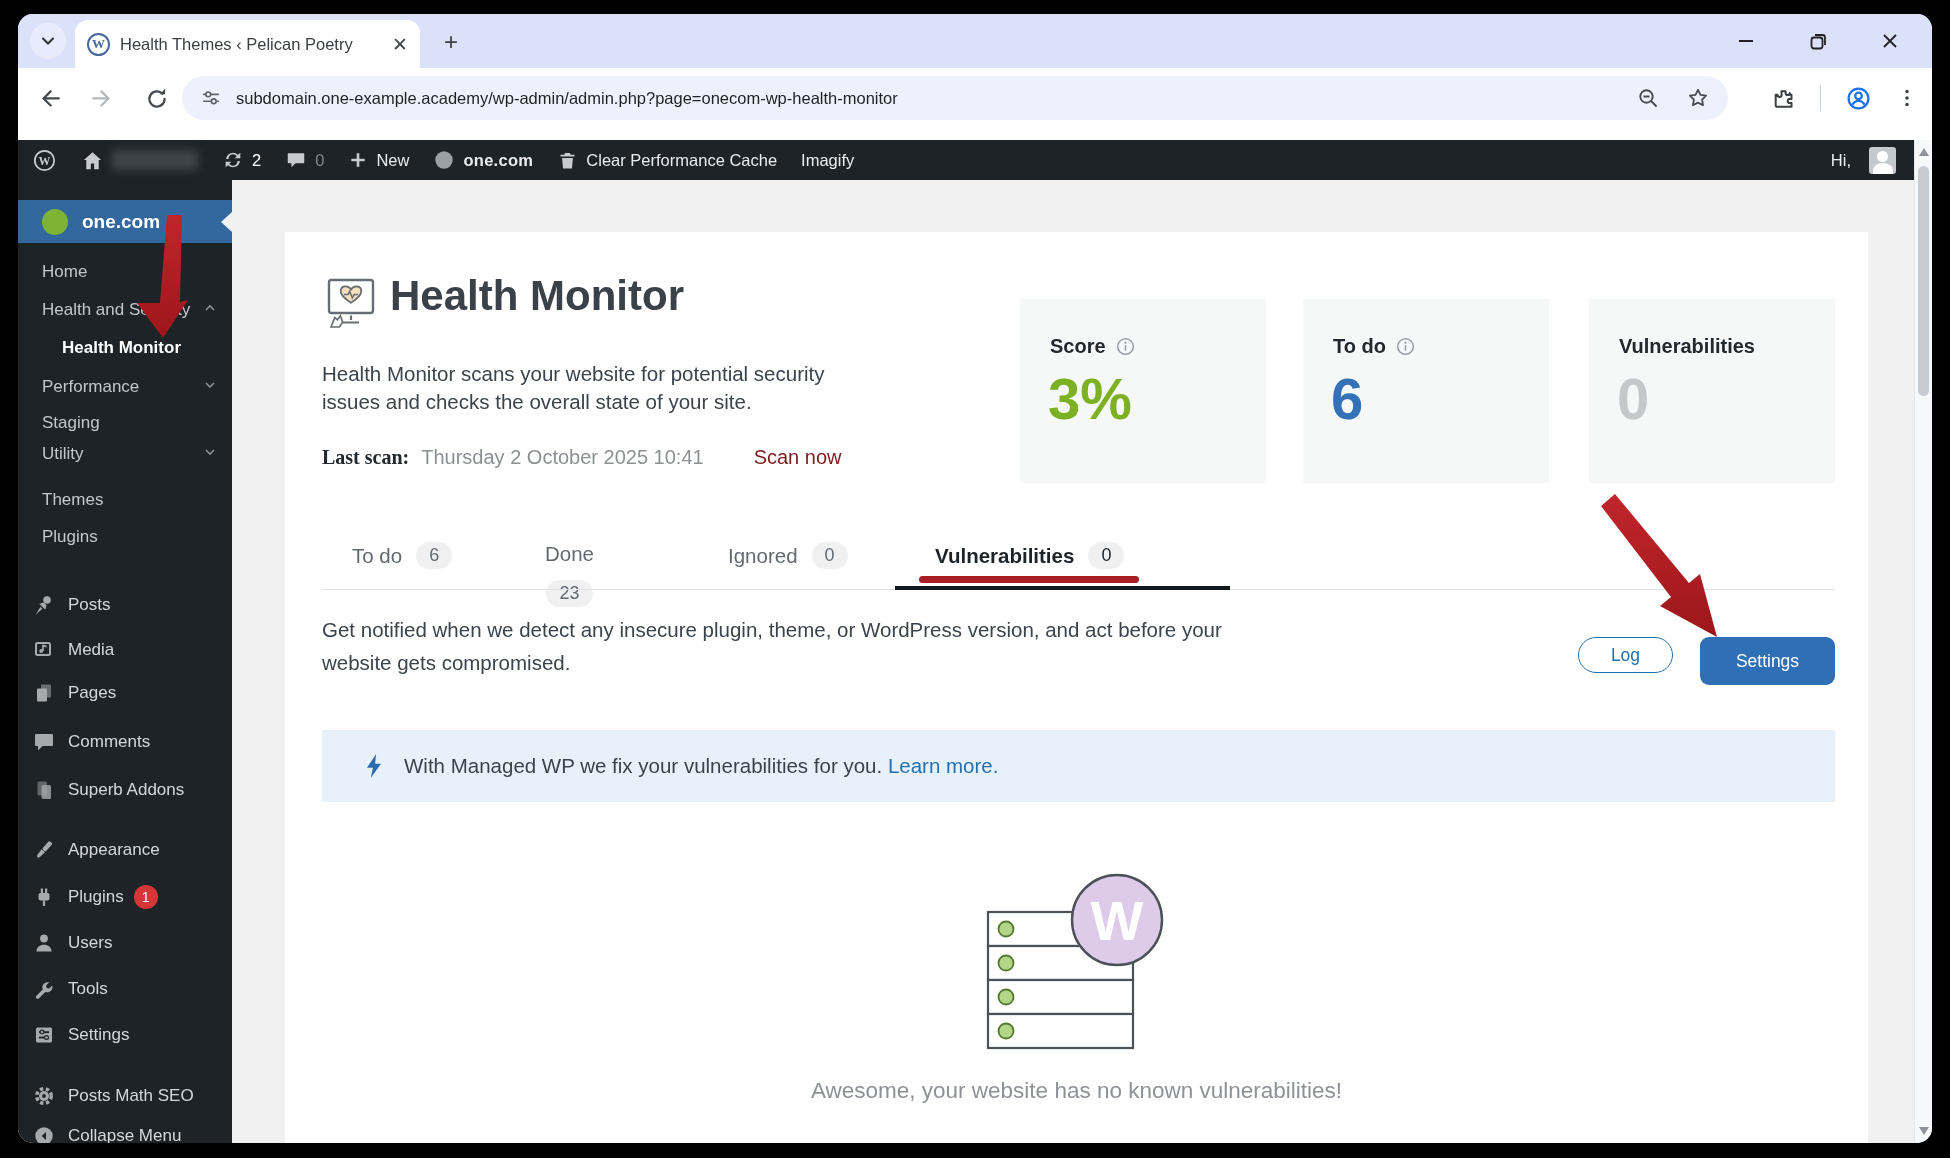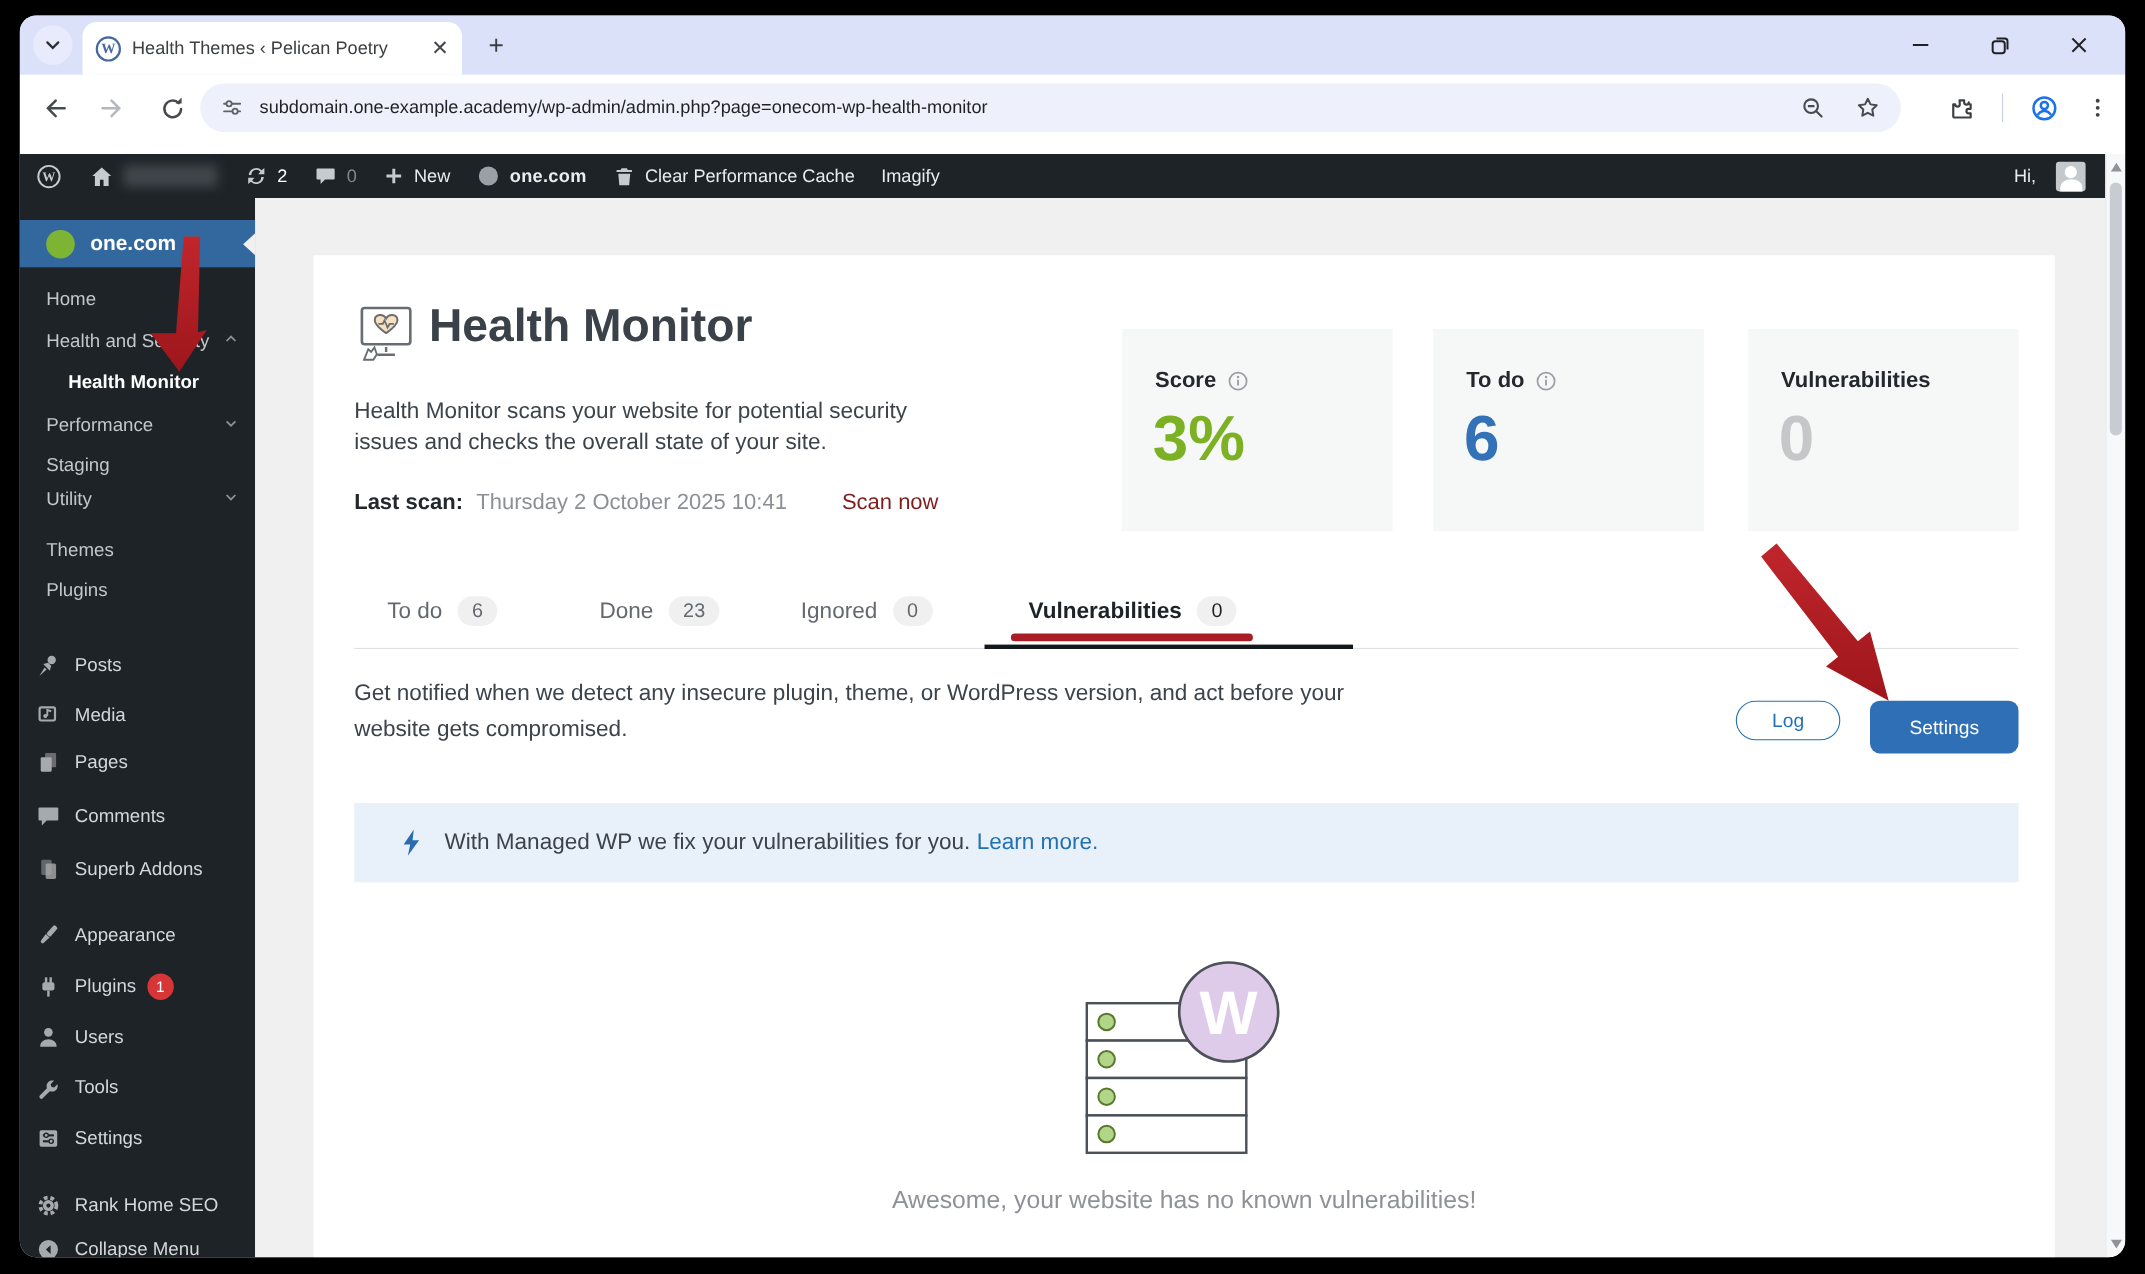--- a/index.html
+++ b/index.html
@@ -53,36 +53,36 @@
   .badge-red { background:#d63638; color:#fff; border-radius:50%; width:24px; height:24px; display:flex; align-items:center; justify-content:center; font-size:14px; margin-left:10px; }
 
   
   .content { position:absolute; left:214px; top:166px; width:1682px; height:963px; background:#f0f0f1; }
   .card { position:absolute; left:53px; top:52px; width:1583px; height:911px; background:#fff; }
 
   .hm-title { position:absolute; left:105px; top:40px; font-size:42px; font-weight:600; color:#3a4149; }
   .hm-icon { position:absolute; left:36px; top:44px; }
   .hm-desc { position:absolute; left:37px; top:128px; width:530px; font-size:20.5px; line-height:28px; color:#3c434a; }
   .lastscan { position:absolute; left:37px; top:214px; display:flex; align-items:center; font-size:20px; }
-  .ls-label { color:#23282d; font-weight:bold; margin-right:12px; }
+  .ls-label { color:#23282d; font-weight:bold; margin-right:12px;font-family:Liberation Serif, serif; }
   .ls-value { color:#8c8f94; }
   .ls-link { color:#7f1d1d; margin-left:50px; font-weight:500; }
 
   .stat-card { position:absolute; top:67px; width:246px; height:184px; background:#f6f7f7; }
   .stat-label { position:absolute; left:30px; top:36px; font-size:20px; font-weight:bold; color:#23282d; display:flex; align-items:center; gap:10px; }
   .stat-value { position:absolute; left:28px; top:66px; font-size:58px; font-weight:bold; }
   .sc-0 { left:735px; } .sc-1 { left:1018px; } .sc-2 { left:1304px; }
   .v-green { color:#7bb122; } .v-blue { color:#3372b7; } .v-gray { color:#c6c7c9; }
 
   .tabs-border { position:absolute; left:37px; top:357px; width:1513px; height:1px; background:#e0e2e5; }
   .tab-item { position:absolute; top:310px; display:flex; align-items:center; gap:14px; font-size:20.5px; color:#646970; }
   .tab-item.active { color:#1d2327; font-weight:bold; }
   .tab-pill { background:#f0f0f1; color:#646970; border-radius:14px; padding:3px 13px; font-size:18px; font-weight:normal; }
   .tab-item.active .tab-pill { color:#1d2327; }
-  .t-0{left:67px;} .t-1{left:260px;} .t-2{left:443px;} .t-3{left:650px;}
+  .t-0{left:67px;} .t-1{left:260px;flex-direction:column;} .t-2{left:443px;} .t-3{left:650px;}
   .active-underline { position:absolute; left:610px; top:354px; width:335px; height:4px; background:#14181b; }
   .anno-underline { position:absolute; left:634px; top:344px; width:220px; height:7px; border-radius:3.5px; background:#a81e24; }
 
   .vuln-desc { position:absolute; left:37px; top:381px; width:960px; font-size:20.5px; line-height:33px; color:#3c434a; }
   .btn-log { position:absolute; left:1293px; top:405px; width:95px; height:36px; border-radius:24px; border:1.6px solid #2271b1; color:#2271b1; background:#fff; font-size:17.5px; display:flex; align-items:center; justify-content:center; }
   .btn-settings { position:absolute; left:1415px; top:405px; width:135px; height:48px; border-radius:9px; background:#2e6fb6; color:#fff; font-size:17.5px; font-weight:500; display:flex; align-items:center; justify-content:center; }
 
   .banner { position:absolute; left:37px; top:498px; width:1513px; height:72px; background:#e8f1f9; display:flex; align-items:center; }
   .banner-bolt { margin-left:40px; }
   .banner-text { font-size:20.5px; color:#3c434a; margin-left:18px; }
@@ -367,21 +367,21 @@
           <circle cx="14.5" cy="14.5" r="1.9" fill="#a7aaad" stroke="#1d2327" stroke-width="1.2"></circle>
         </svg>
       <span class="lbl">Settings</span>
       </div>
     <div class="s-item iconized" style="top:900px;">
       <svg class="micon" viewBox="0 0 24 24">
           <circle cx="12" cy="12" r="5" fill="#a7aaad"></circle>
           <circle cx="12" cy="12" r="7.3" fill="none" stroke="#a7aaad" stroke-width="3.4" stroke-dasharray="3.4 2.6"></circle>
           <circle cx="12" cy="12" r="1.9" fill="#1d2327"></circle>
         </svg>
-      <span class="lbl">Rank Home SEO</span>
+      <span class="lbl">Posts Math SEO</span>
       </div>
     <div class="s-item iconized" style="top:940px;">
       <svg class="micon" viewBox="0 0 24 24">
           <circle cx="12" cy="12" r="8.7" fill="#a7aaad"></circle>
           <path d="M14 8l-4.3 4L14 16z" fill="#1d2327"></path>
         </svg>
       <span class="lbl">Collapse Menu</span>
       </div>
   </div>
 

